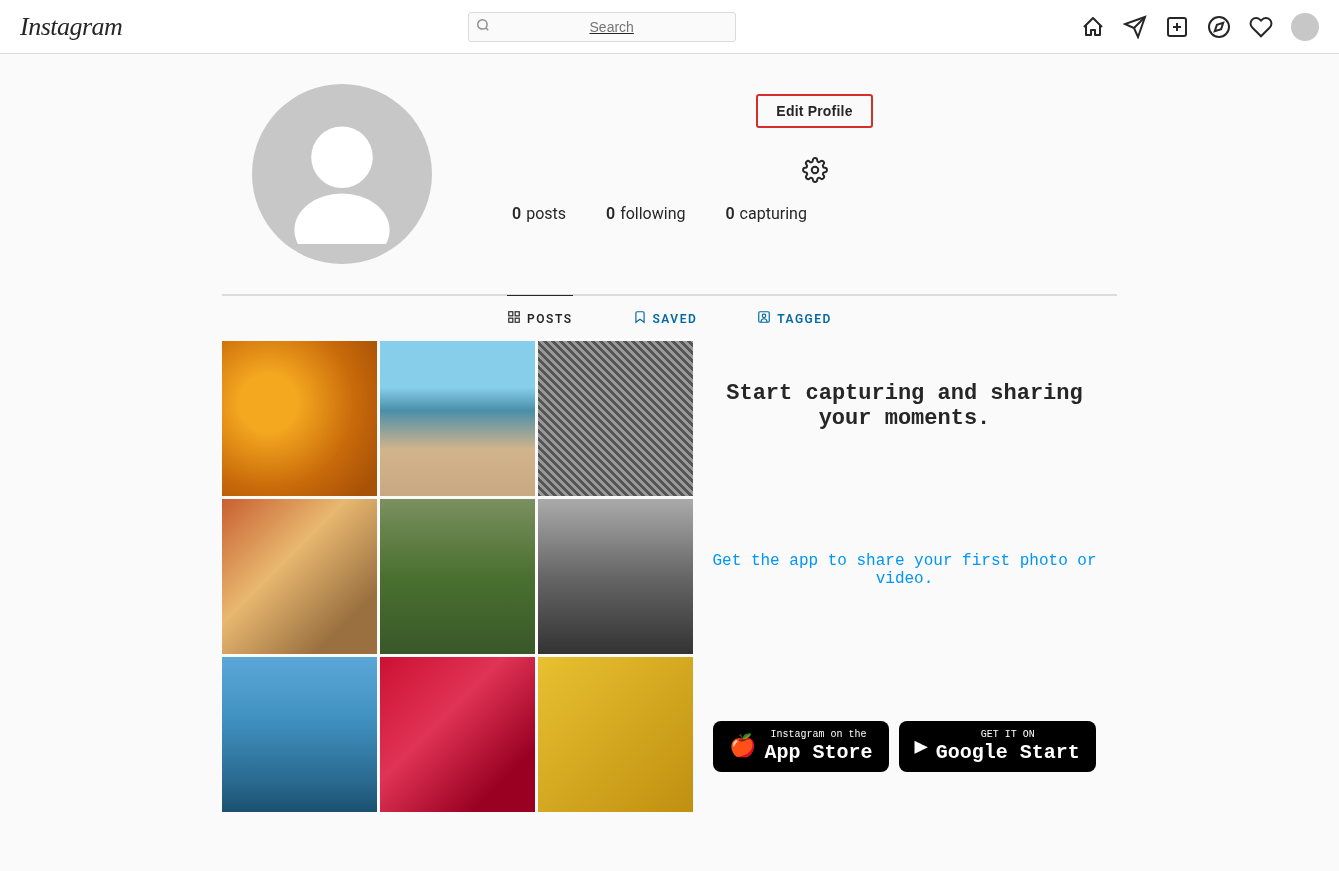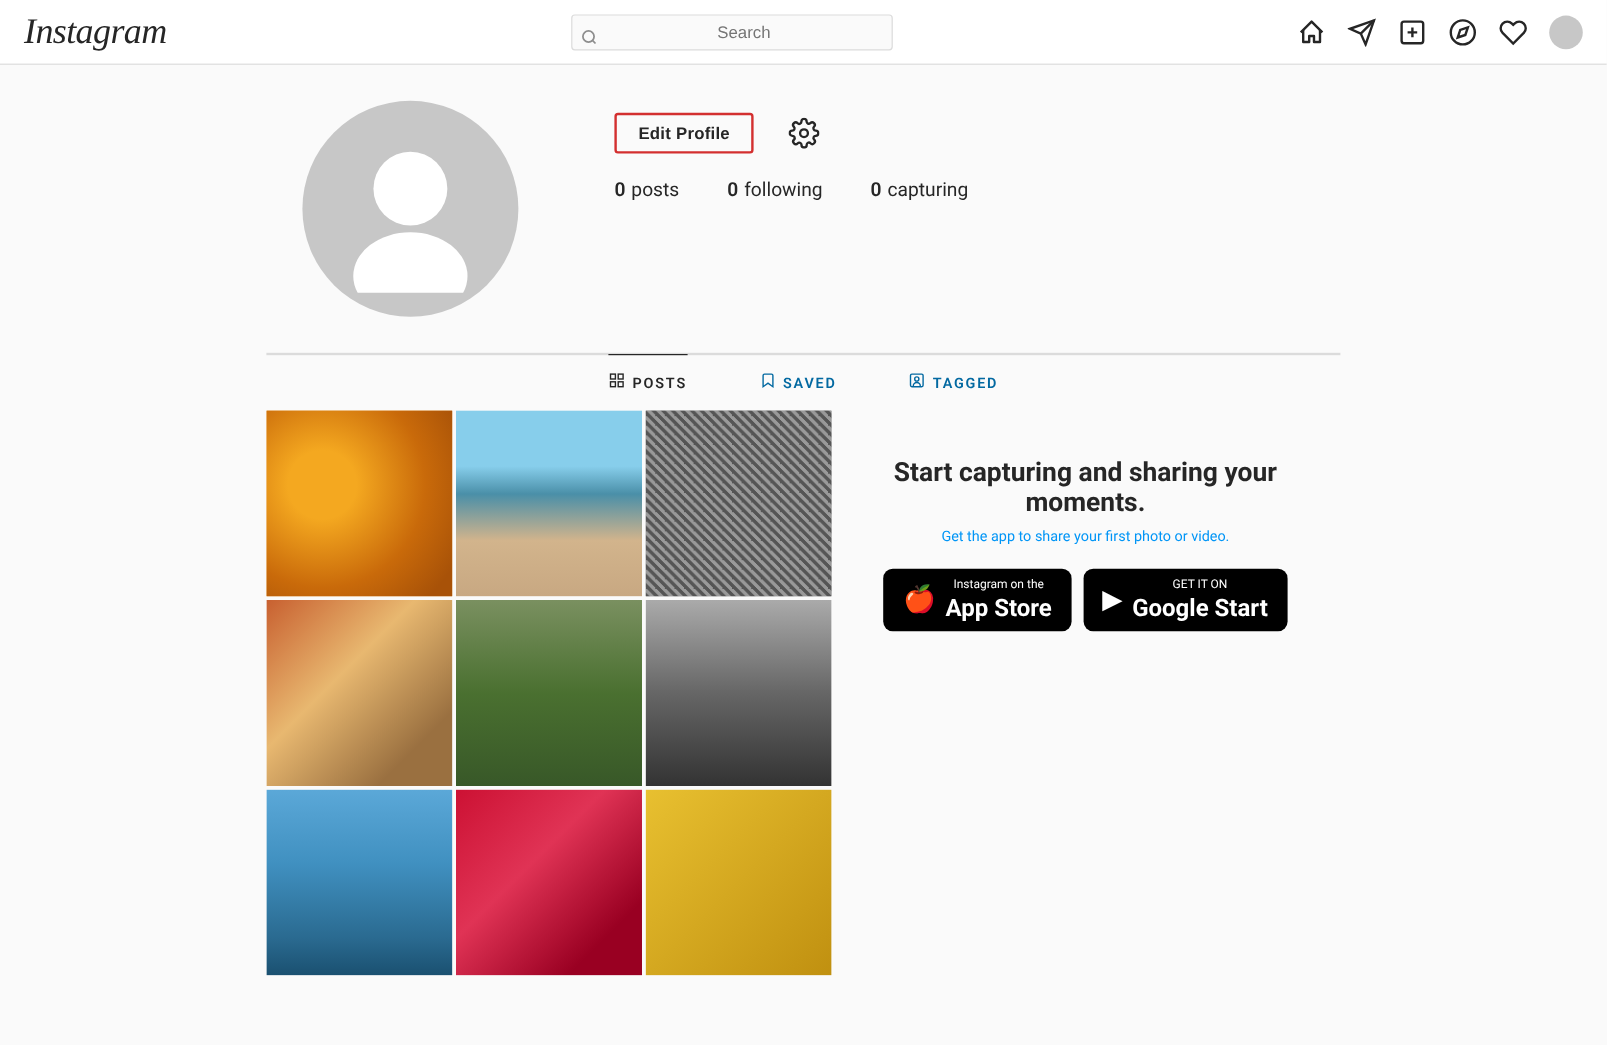--- a/index.html
+++ b/index.html
@@ -14,21 +14,21 @@
       align-items: center;
       padding: 0 20px;
       position: sticky;
       top: 0;
       z-index: 100;
       justify-content: space-between;
     }
     .header-logo {
       font-family: Georgia, 'Times New Roman', serif;
       font-style: italic;
-      font-size: 30px;
+      font-size: 26px;
       font-weight: 400;
       color: #262626;
       letter-spacing: -0.5px;
     }
     .header-search {
       flex: 1;
       max-width: 268px;
       margin: 0 auto;
     }
     .search-bar {
@@ -38,21 +38,22 @@
       border-radius: 3px;
       padding: 6px 12px 6px 32px;
       font-size: 14px;
       color: #262626;
       outline: none;
       text-align: center;
     }
     .search-wrapper {
       position: relative;
       display: flex;
-      align-items: flex-end;
+      align-items: center;
+      text-decoration: underline;
     }
     .search-icon-wrap {
       position: absolute;
       left: 8px;
       color: #8e8e8e;
       font-size: 14px;
       pointer-events: none;
     }
     .header-icons {
       display: flex;
@@ -112,20 +113,21 @@
     }
     .profile-info {
       flex: 1;
       padding-top: 10px;
     }
     .profile-actions {
       display: flex;
       align-items: center;
       gap: 28px;
       margin-bottom: 20px;
+      flex-direction: column;
     }
     .btn-edit-profile {
       border: 2px solid #d32f2f;
       background: transparent;
       color: #262626;
       font-size: 14px;
       font-weight: 600;
       padding: 7px 18px;
       cursor: pointer;
       border-radius: 3px;
@@ -217,32 +219,33 @@
       background-size: cover;
       background-position: center;
     }
 
     
     .promo-section {
       flex: 1;
       display: flex;
       flex-direction: column;
       align-items: center;
-      justify-content: flex-start;
+      justify-content: space-between;
       padding: 40px 20px;
       text-align: center;
+      font-family: Liberation Mono, monospace;
     }
     .promo-title {
       font-size: 22px;
       font-weight: 700;
       color: #262626;
       margin-bottom: 8px;
     }
     .promo-subtitle {
-      font-size: 12px;
+      font-size: 16px;
       color: #0095f6;
       margin-bottom: 20px;
       cursor: pointer;
     }
     .app-badges {
       display: flex;
       gap: 10px;
       justify-content: center;
     }
     .app-badge {

